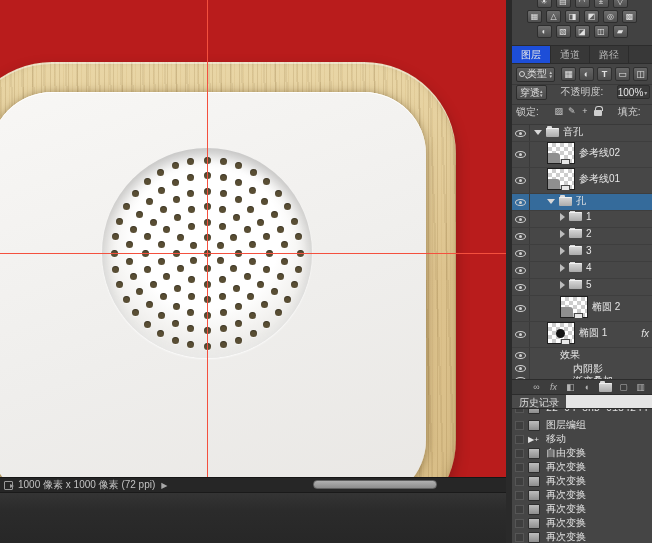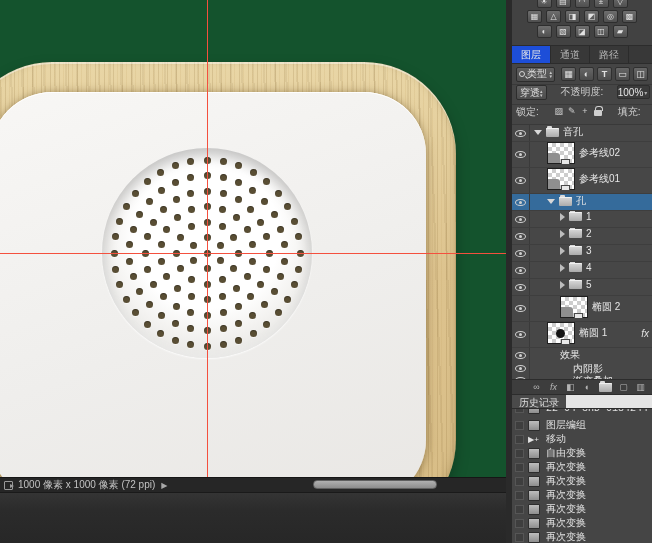--- a/index.html
+++ b/index.html
@@ -2,21 +2,21 @@
 <html><head>
 <meta charset="utf-8">
 <style>
   * { margin:0; padding:0; box-sizing:border-box; }
   html,body { width:652px; height:543px; overflow:hidden;
     font-family:"Liberation Sans","DejaVu Sans",sans-serif; background:#262626; }
   .app { position:relative; width:652px; height:543px; }
 
   
   .canvas-area { position:absolute; left:0; top:0; width:506px; height:492px;
-    background:#14532d; overflow:hidden; }
+    background:#b91c1c; overflow:hidden; }
   .app-icon { position:absolute; left:-40px; top:62px; width:496px; height:470px;
     border-radius:92px;
     background:
       repeating-linear-gradient(90deg, rgba(143,112,58,.20) 0 1px, rgba(0,0,0,0) 1px 4px,
         rgba(196,165,104,.18) 4px 5px, rgba(0,0,0,0) 5px 9px),
       repeating-linear-gradient(88deg, rgba(120,92,44,.10) 0 2px, rgba(0,0,0,0) 2px 11px),
       linear-gradient(180deg,#e9d6a6,#ddc38e 45%,#d7bc85);
     box-shadow: inset 0 2px 0 rgba(255,255,255,.45), inset 0 -3px 8px rgba(110,82,36,.35),
       0 6px 14px rgba(0,0,0,.25); }
   .icon-face { position:absolute; left:30px; top:30px; width:436px; height:410px;

